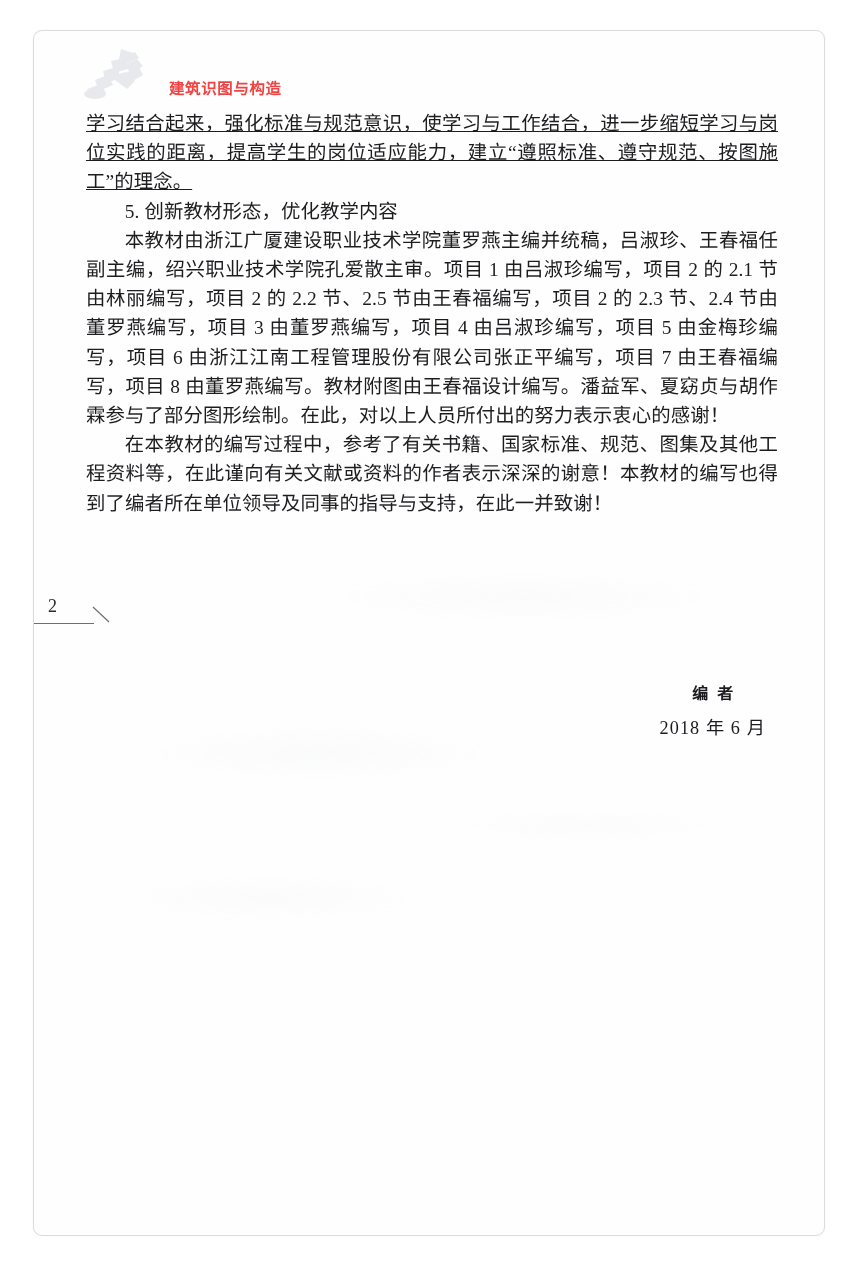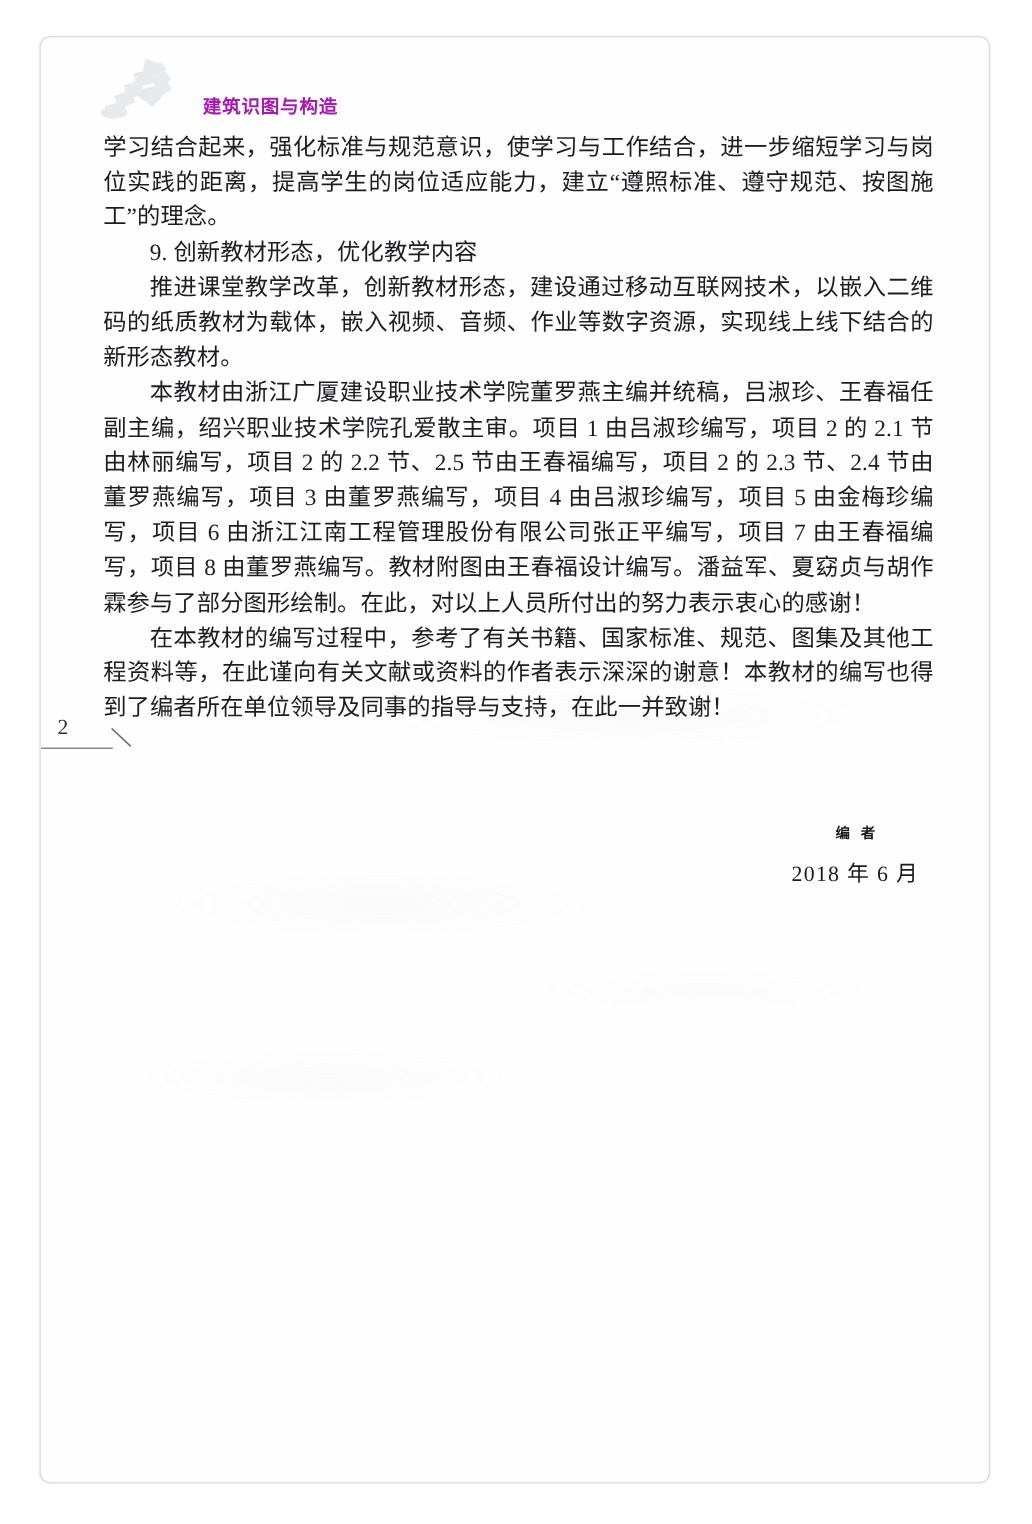--- a/index.html
+++ b/index.html
@@ -61,21 +61,21 @@
     height: 54px;
     opacity: 0.30;
   }
   .header-title {
     position: absolute;
     left: 88px;
     top: 29px;
     font-size: 15.5px;
     font-weight: bold;
     letter-spacing: 0.6px;
-    color: #a21caf;
+    color: #ef4444;
     white-space: nowrap;
   }
 
   
   .body-text {
     position: absolute;
     left: 52px;
     top: 78px;
     width: 692px;
     color: #1d1d20;
@@ -84,32 +84,33 @@
   }
   .para {
     margin: 0;
     text-align: justify;
     text-justify: inter-ideograph;
     text-indent: 2em;
     letter-spacing: 0.1px;
   }
   .para.flush {
     text-indent: 0;
+    text-decoration: underline;
   }
 
   
   .signature {
     position: absolute;
     right: 58px;
     top: 648px;
     text-align: center;
     color: #1b1b1f;
   }
   .sig-author {
-    font-size: 12px;
+    font-size: 16px;
     font-weight: bold;
     letter-spacing: 9px;
     padding-left: 9px;
     line-height: 30px;
   }
   .sig-date {
     font-size: 18.2px;
     font-weight: normal;
     letter-spacing: 1.1px;
     line-height: 30px;
@@ -168,22 +169,21 @@
         <path d="M30 30 L44 25 L54 34 L46 42 Z"></path>
         <path d="M44 26 L58 20 L62 28 L50 35 Z"></path>
         <ellipse cx="14" cy="47" rx="11" ry="5"></ellipse>
       </g>
     </svg>
     <div class="header-title">建筑识图与构造</div>
   </div>
 
   <div class="body-text">
     <p class="para flush">学习结合起来，强化标准与规范意识，使学习与工作结合，进一步缩短学习与岗位实践的距离，提高学生的岗位适应能力，建立“遵照标准、遵守规范、按图施工”的理念。</p>
-    <p class="para">9. 创新教材形态，优化教学内容</p>
-    <p class="para">推进课堂教学改革，创新教材形态，建设通过移动互联网技术，以嵌入二维码的纸质教材为载体，嵌入视频、音频、作业等数字资源，实现线上线下结合的新形态教材。</p>
+    <p class="para">5. 创新教材形态，优化教学内容</p>
     <p class="para">本教材由浙江广厦建设职业技术学院董罗燕主编并统稿，吕淑珍、王春福任副主编，绍兴职业技术学院孔爱散主审。项目 1 由吕淑珍编写，项目 2 的 2.1 节由林丽编写，项目 2 的 2.2 节、2.5 节由王春福编写，项目 2 的 2.3 节、2.4 节由董罗燕编写，项目 3 由董罗燕编写，项目 4 由吕淑珍编写，项目 5 由金梅珍编写，项目 6 由浙江江南工程管理股份有限公司张正平编写，项目 7 由王春福编写，项目 8 由董罗燕编写。教材附图由王春福设计编写。潘益军、夏窈贞与胡作霖参与了部分图形绘制。在此，对以上人员所付出的努力表示衷心的感谢！</p>
     <p class="para">在本教材的编写过程中，参考了有关书籍、国家标准、规范、图集及其他工程资料等，在此谨向有关文献或资料的作者表示深深的谢意！本教材的编写也得到了编者所在单位领导及同事的指导与支持，在此一并致谢！</p>
   </div>
 
   <div class="folio">
     <div class="folio-number">2</div>
     <div class="folio-rule"></div>
     <svg class="folio-tick" viewBox="0 0 20 18" aria-hidden="true">
       <line x1="1" y1="1" x2="17" y2="16" stroke="#6e6e74" stroke-width="1.2"></line>
     </svg>

